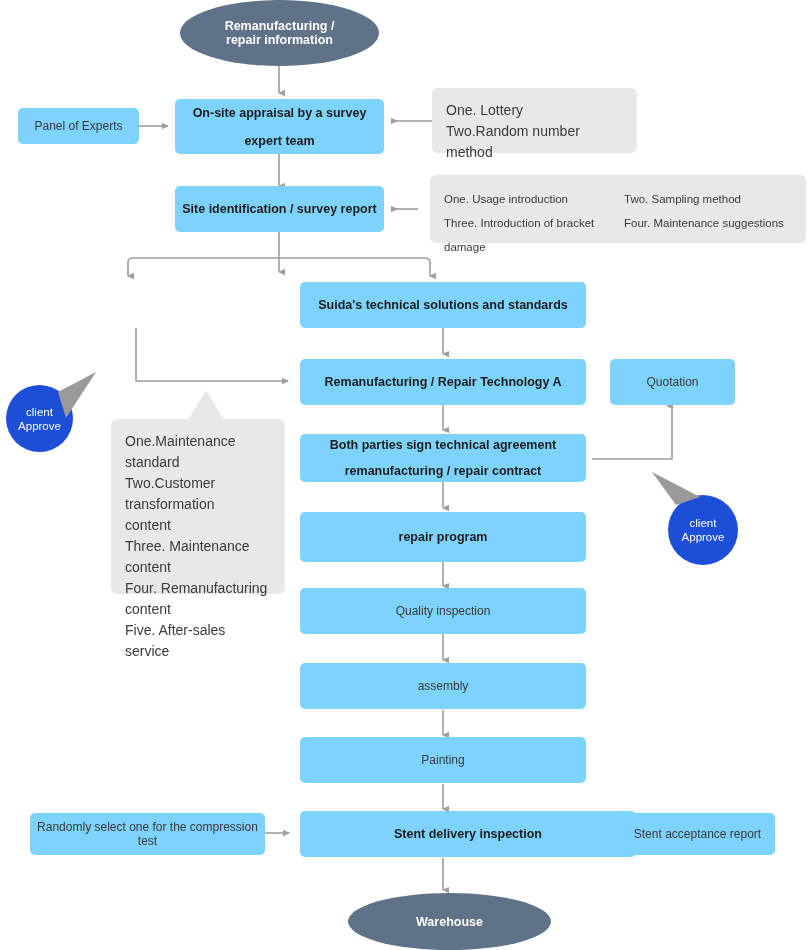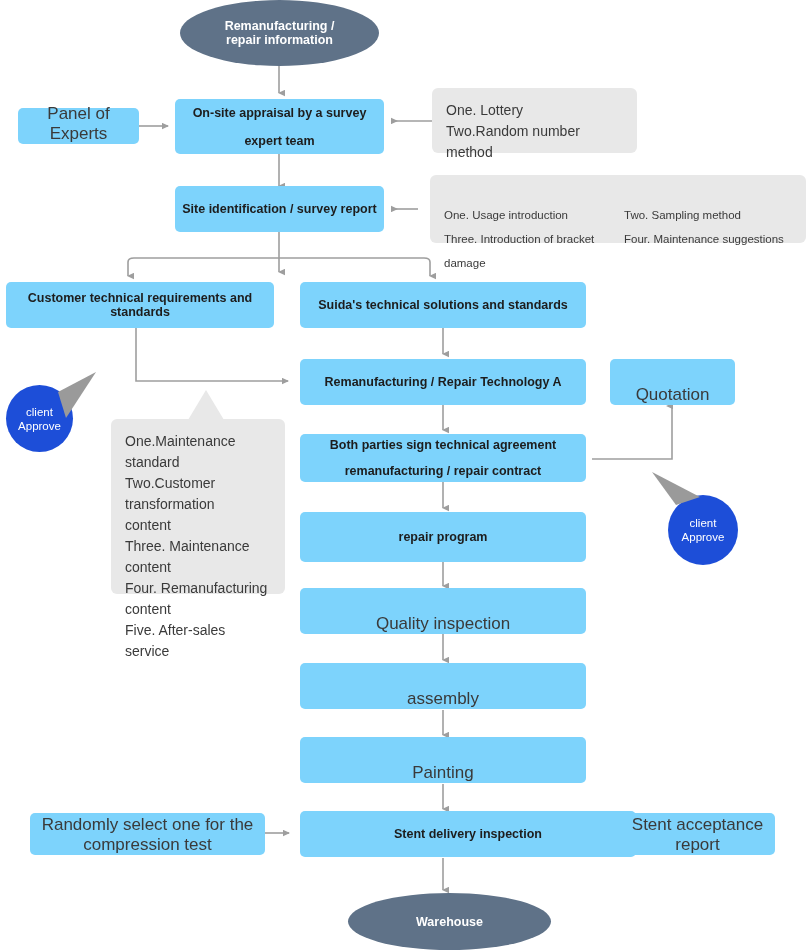--- a/index.html
+++ b/index.html
@@ -33,23 +33,22 @@
     display: block;
     width: 100%;
   }
   .bold {
     font-weight: bold;
     font-size: 12.5px;
     color: #1d1d1d;
   }
   .plain {
     font-weight: normal;
-    font-size: 17px;
+    font-size: 12px;
     color: #3a3a3a;
-    justify-content: flex-end;
   }
   .ellipse {
     position: absolute;
     box-sizing: border-box;
     display: flex;
     flex-direction: column;
     align-items: center;
     justify-content: center;
     text-align: center;
     background: #5f7288;
@@ -82,21 +81,21 @@
     color: #3a3a3a;
     font-size: 14px;
     line-height: 21px;
   }
   .listbox .row { display: block; }
   .twocol {
     position: absolute;
     box-sizing: border-box;
     background: #e8e8e8;
     border-radius: 6px;
-    padding: 28px 14px;
+    padding: 12px 14px;
     color: #3a3a3a;
     font-size: 11.5px;
     line-height: 24px;
     display: grid;
     grid-template-columns: 1fr 1fr;
     column-gap: 12px;
   }
   .twocol .row { display: block; }
   svg.edges {
     position: absolute;
@@ -195,23 +194,20 @@
     <span class="line">Site identification / survey report</span>
   </div>
 
   <div class="twocol" style="left:430px; top:175px; width:376px; height:68px;">
     <span class="row">One. Usage introduction</span>
     <span class="row">Two. Sampling method</span>
     <span class="row">Three. Introduction of bracket damage</span>
     <span class="row">Four. Maintenance suggestions</span>
   </div>
 
-  <div class="node bold" style="left:6px; top:282px; width:268px; height:46px;">
-    <span class="line">Customer technical requirements and standards</span>
-  </div>
 
   <div class="node bold" style="left:300px; top:282px; width:286px; height:46px;">
     <span class="line">Suida's technical solutions and standards</span>
   </div>
 
   <div class="callout" style="left:6px; top:385px; width:67px; height:67px;">
     <span class="line">client</span>
     <span class="line">Approve</span>
   </div>
   <svg class="edges" viewBox="0 0 808 950">

